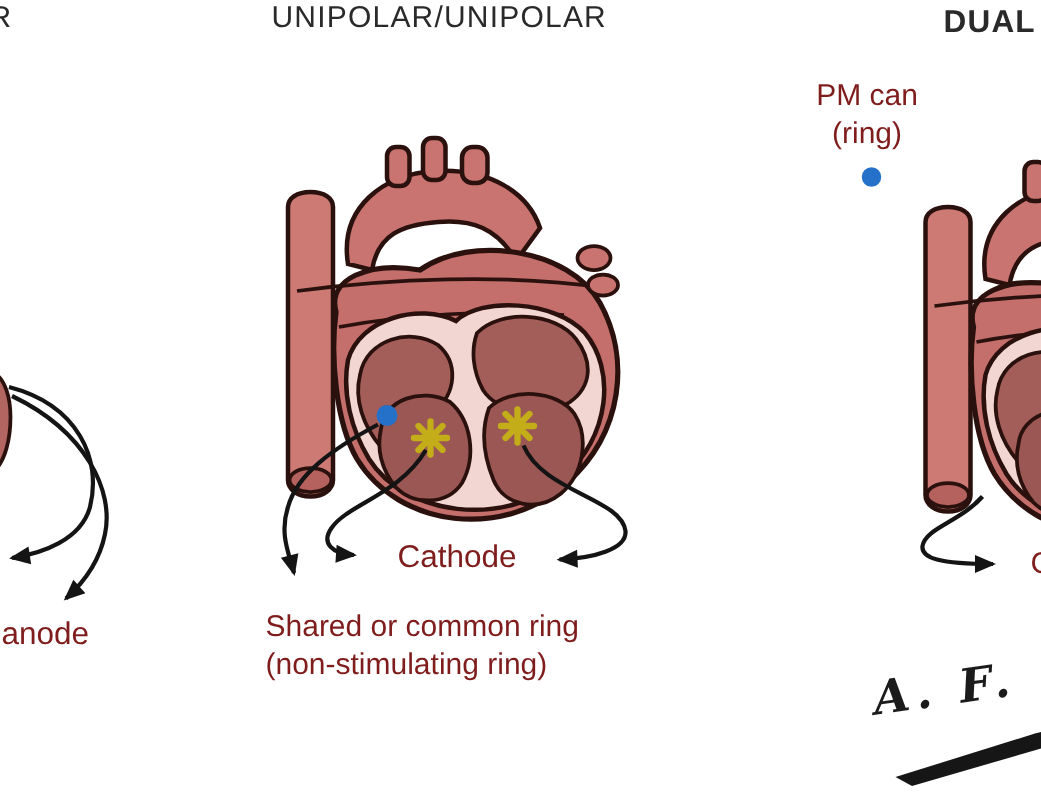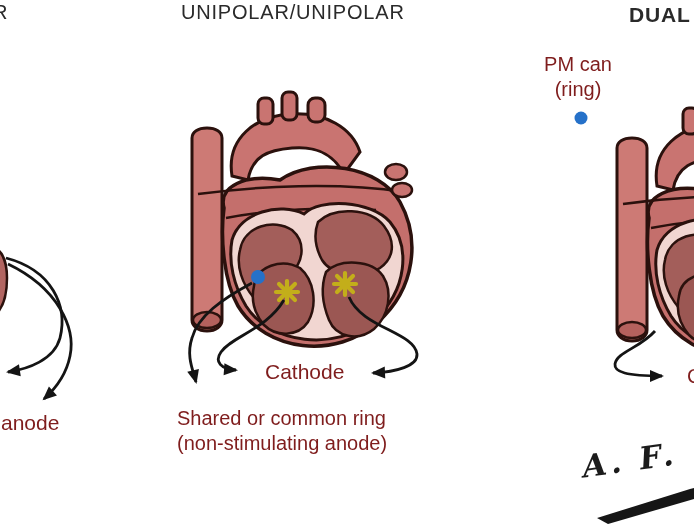--- a/index.html
+++ b/index.html
@@ -106,21 +106,21 @@
 
   <div class="abs label center" id="pm-can">
     <div>PM can</div>
     <div>(ring)</div>
   </div>
 
   <div class="abs label label-lg" id="cathode-label">Cathode</div>
 
   <div class="abs label" id="ring-label">
     <div>Shared or common ring</div>
-    <div>(non-stimulating anode)</div>
+    <div>(non-stimulating ring)</div>
   </div>
 
   <div class="abs label label-lg" id="anode-partial">anode</div>
 
   <div class="abs label" id="cathode-partial-right">C</div>
 
   <div class="abs" id="signature">A. F.</div>
 
 </div>
 

